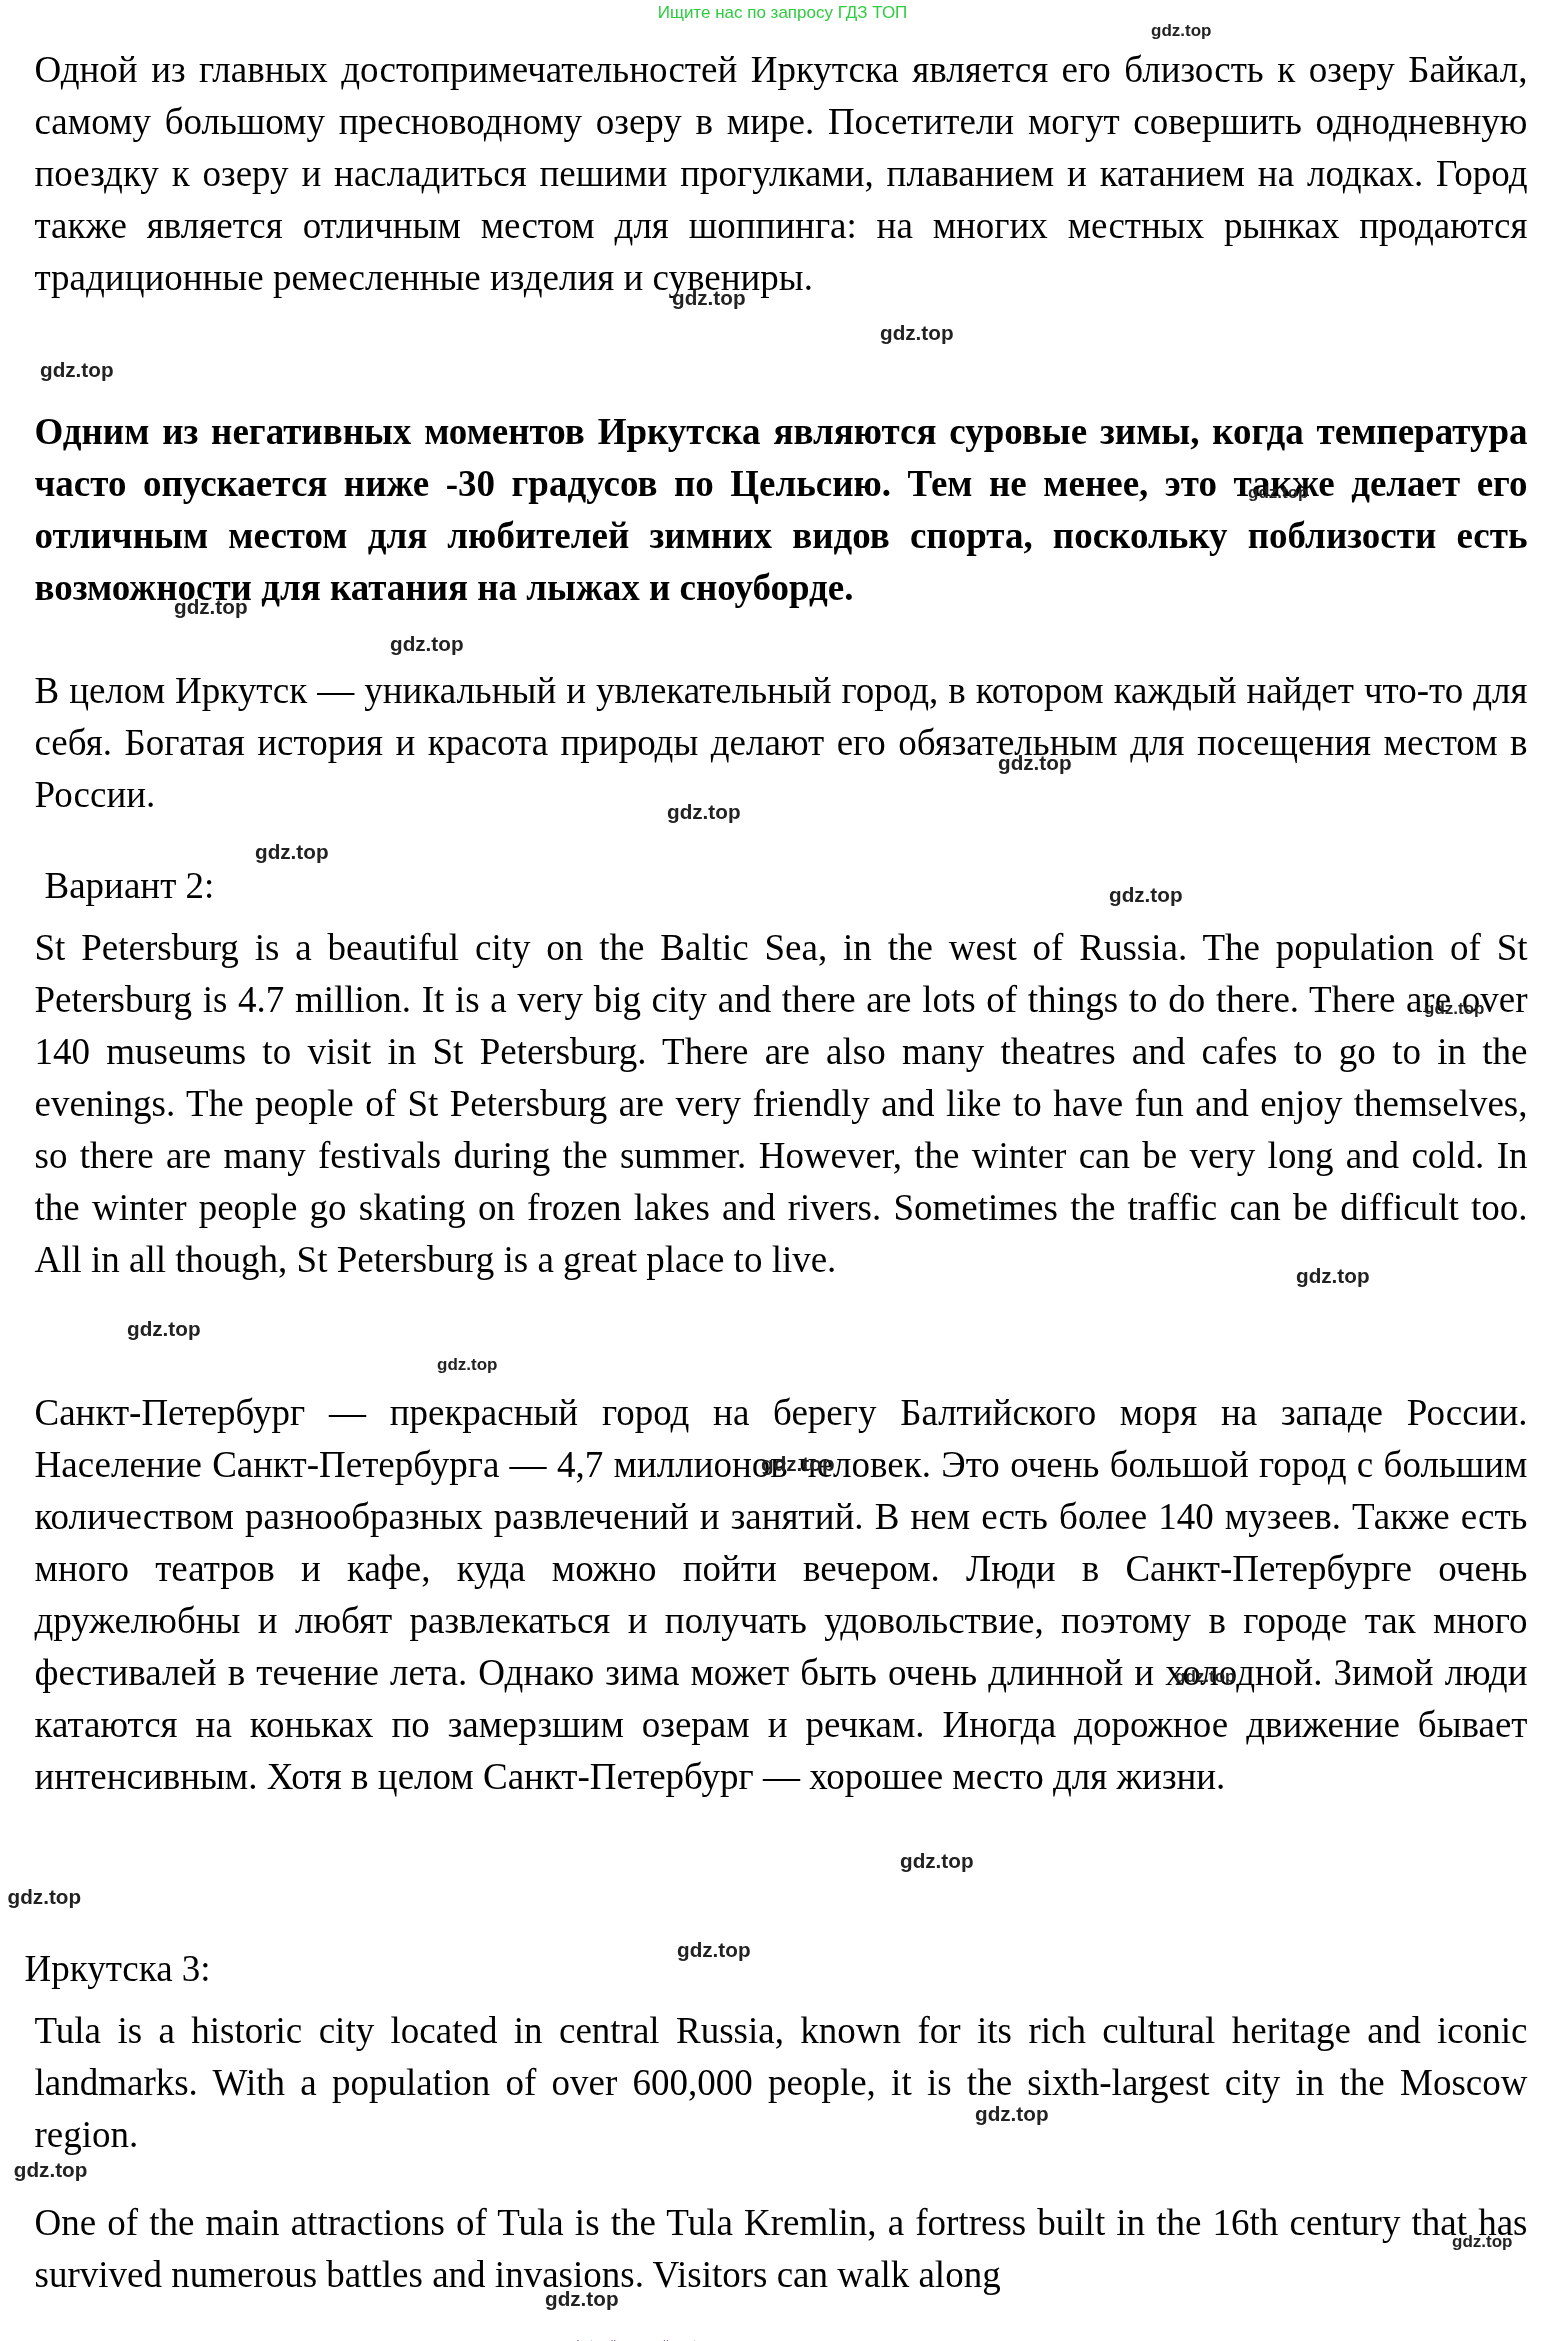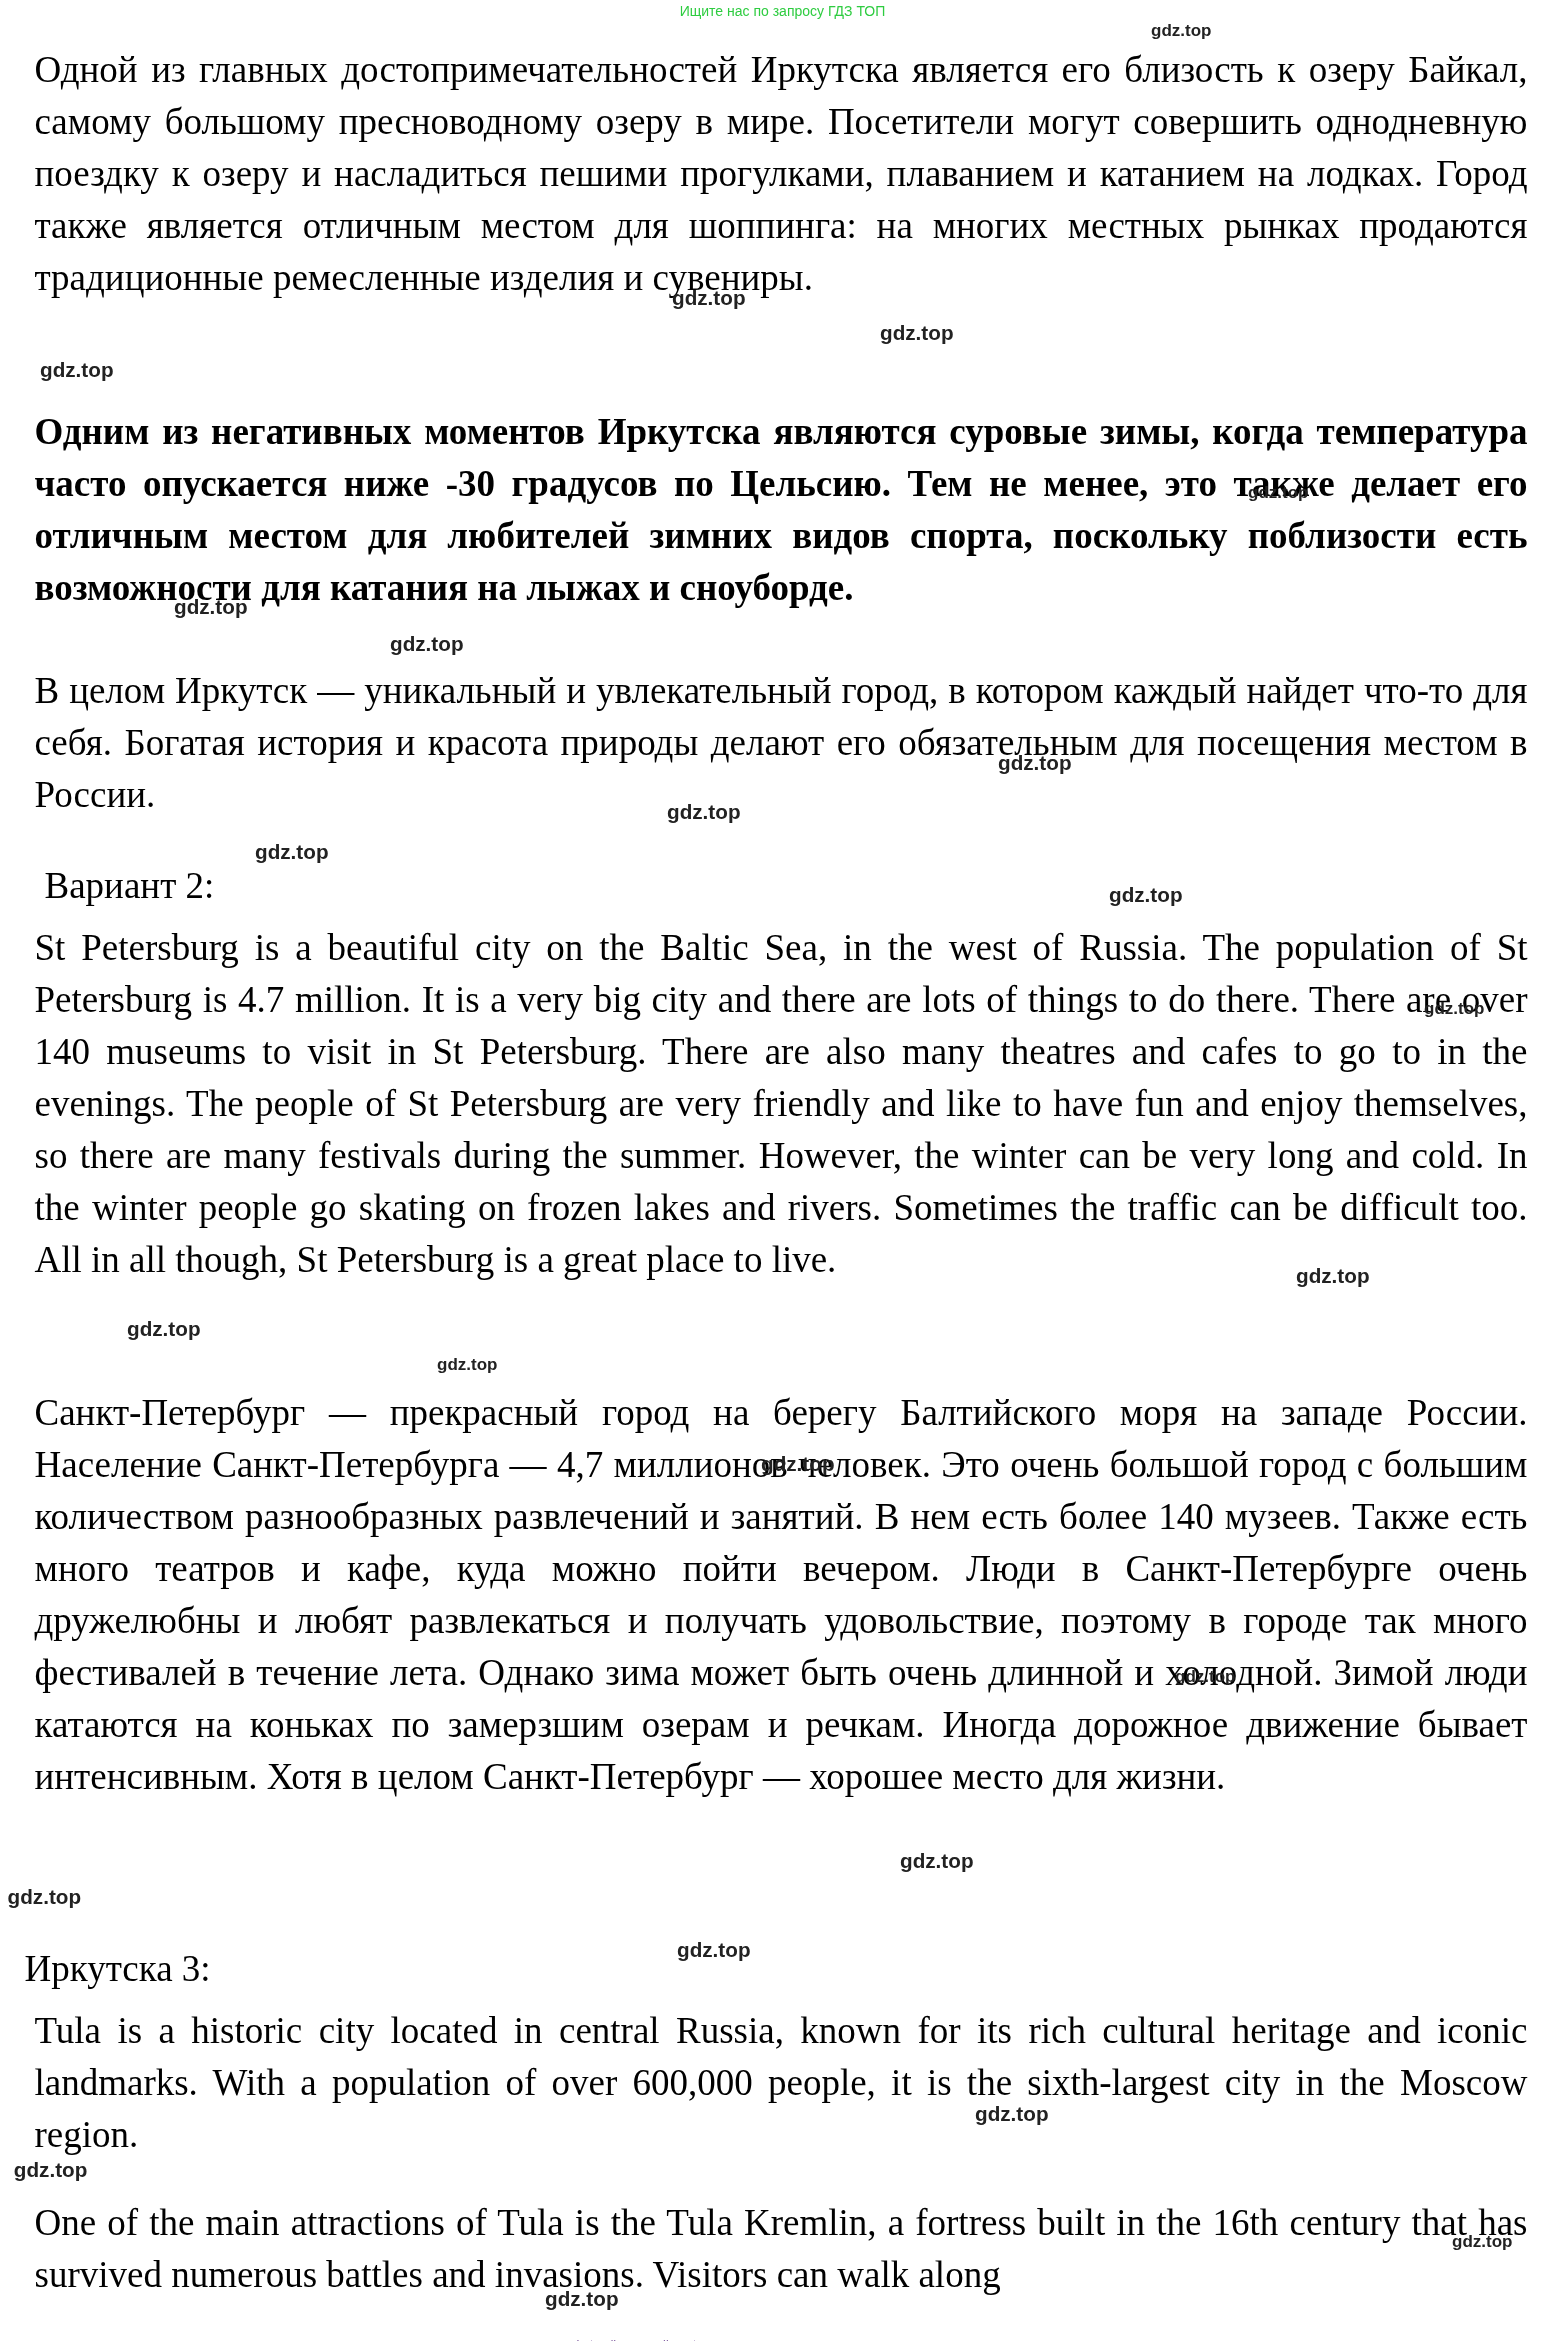--- a/index.html
+++ b/index.html
@@ -9,21 +9,21 @@
     position: relative;
     overflow: hidden;
     font-family: "Liberation Serif", "DejaVu Serif", serif;
     color: #000;
   }
   .top-banner {
     position: absolute;
     left: 0; top: 3.1px; width: 1565px;
     text-align: center;
     font-family: "Liberation Sans", "DejaVu Sans", sans-serif;
-    font-size: 14px;
+    font-size: 17px;
     color: #2ecc40;
   }
   .bottom-banner {
     position: absolute;
     left: 0; top: 2322px; width: 1275px;
     text-align: center;
     font-family: "Liberation Sans", "DejaVu Sans", sans-serif;
     font-size: 10px;
     color: #4b1a7a;
     word-spacing: 3.1px;

